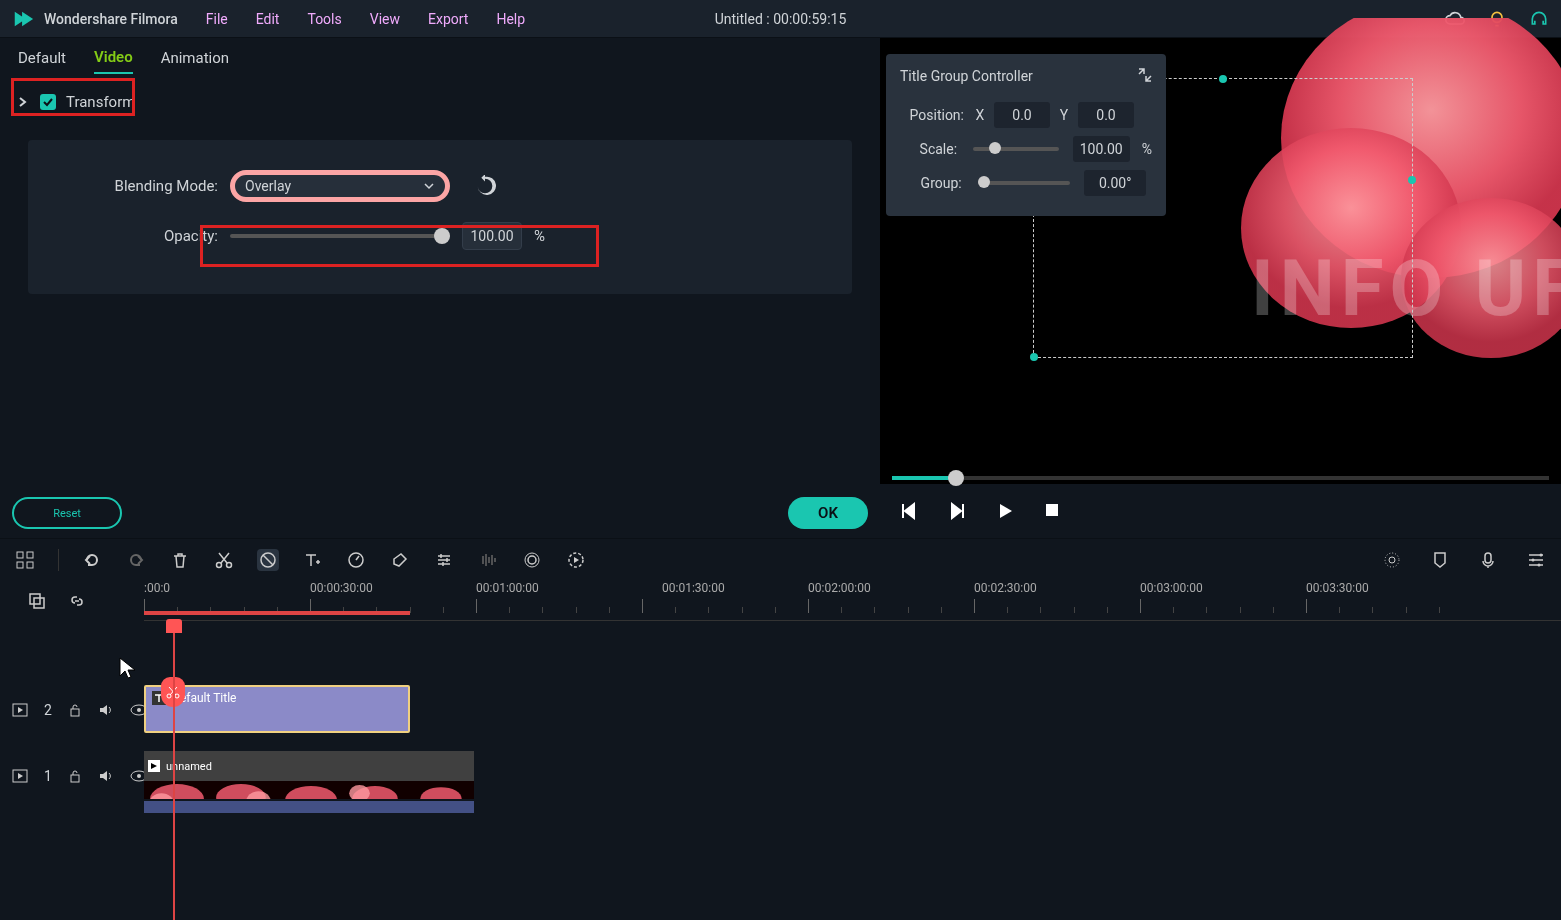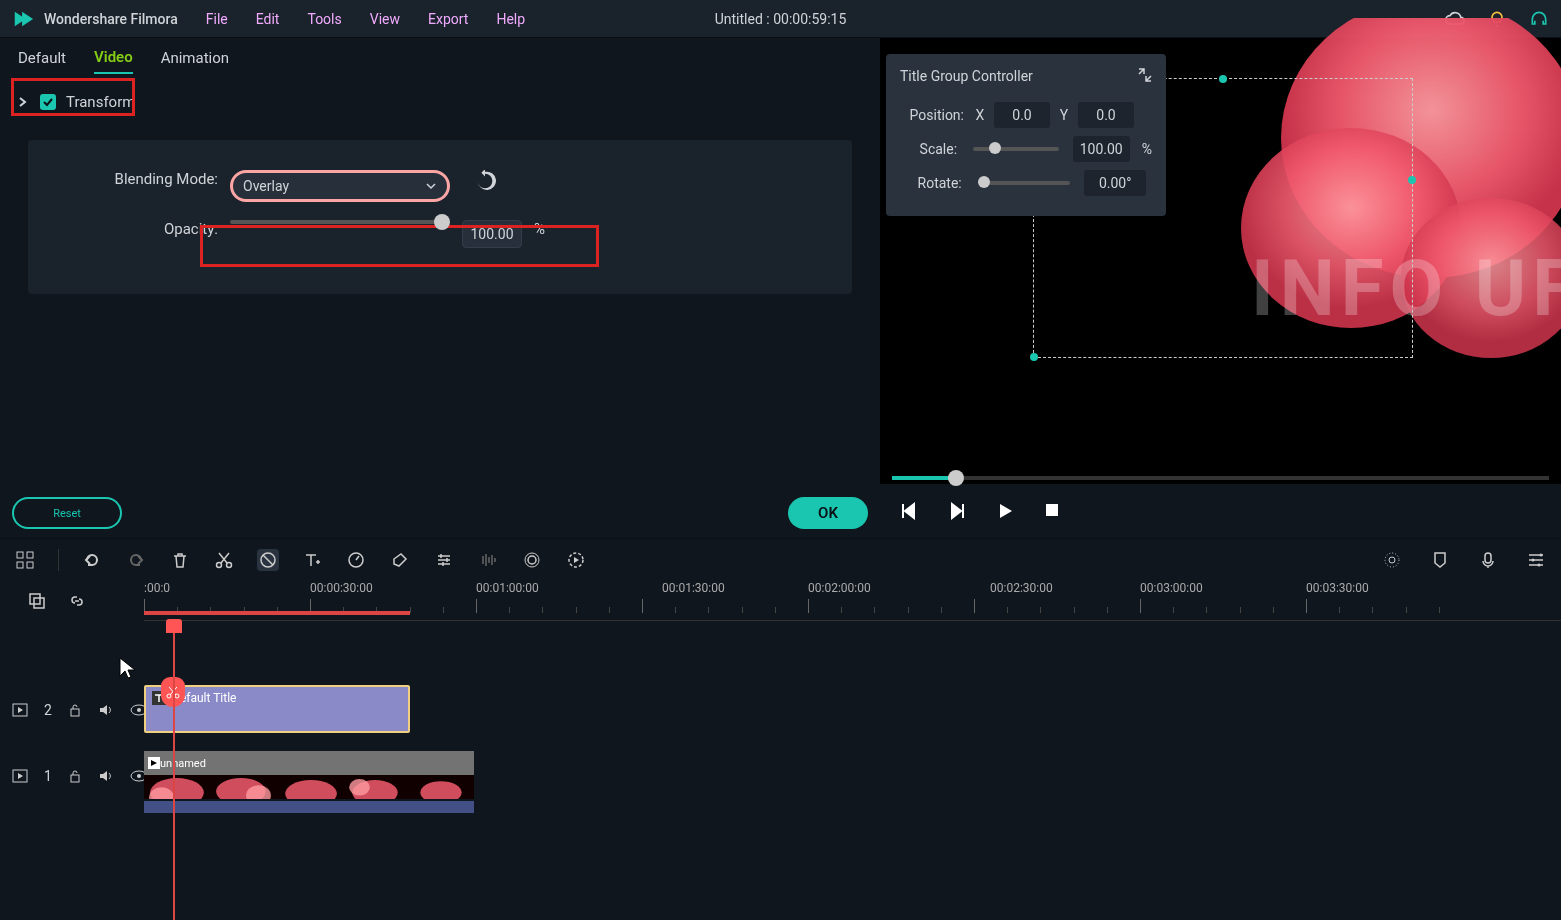--- a/index.html
+++ b/index.html
@@ -26,23 +26,23 @@
   .hl-tabs { top:40px; left:11px; width:124px; height:38px; }
   .hl-blend { top:187px; left:200px; width:399px; height:42px; }
 
   .section-row { height:36px; display:flex; align-items:center; gap:10px; padding:0 18px; cursor:pointer; }
   .chev { width:12px; height:12px; display:flex; align-items:center; }
   .chk { width:16px; height:16px; border-radius:3px; display:flex; align-items:center; justify-content:center; }
   .chk.on { background:#1ac6b0; }
   .section-label { font-size:15px; }
 
   .compositing-body { margin:20px 28px 0 28px; background:#1a222c; border-radius:4px; padding:30px 40px 24px 40px; }
-  .row { display:flex; margin-bottom:18px; height:32px; }
+  .row { display:flex; align-items:center; margin-bottom:18px; height:32px; }
   .row-label { width:150px; text-align:right; margin-right:12px; font-size:15px; }
-  .select { width:220px; height:32px; background:#262f3a; border:3px solid #fca5a5; border-radius:16px; display:flex; align-items:center; justify-content:space-between; padding:0 10px; cursor:pointer; }
+  .select { width:220px; height:32px; background:#262f3a; border:5px solid #fca5a5; border-radius:16px; display:flex; align-items:center; justify-content:space-between; padding:0 10px; cursor:pointer; }
   .reset-icon { margin-left:24px; cursor:pointer; }
   .slider-track { width:220px; height:4px; background:#555; border-radius:2px; position:relative; }
   .slider-thumb { position:absolute; top:-6px; width:16px; height:16px; background:#ccc; border-radius:50%; }
   .num-box { width:60px; height:28px; background:#262f3a; border:1px solid #333d4a; border-radius:4px; display:flex; align-items:center; justify-content:center; margin-left:12px; font-size:14px; }
   .unit { margin-left:12px; font-size:15px; }
 
   .props-footer { position:absolute; bottom:0; left:0; right:0; height:50px; display:flex; align-items:center; padding:0 12px; }
   .btn-reset { width:110px; height:32px; border:2px solid #1ac6b0; border-radius:16px; display:flex; align-items:center; justify-content:center; color:#1ac6b0; font-size:11px; cursor:pointer; }
   .btn-ok { width:80px; height:32px; background:#1ac6b0; color:#0b1016; border-radius:16px; display:flex; align-items:center; justify-content:center; font-size:15px; margin-left:auto; cursor:pointer; font-weight:600; }
 
@@ -88,21 +88,21 @@
   .playhead-cap { position:absolute; top:-2px; left:-7px; width:16px; height:14px; background:#f55; border-radius:3px 3px 0 0; }
   .cut-marker { position:absolute; top:56px; left:18px; width:24px; height:30px; background:#f55; border-radius:12px 12px 16px 16px; display:flex; align-items:center; justify-content:center; z-index:4; }
 
   .tracks-wrap { position:relative; flex:1; }
   .track { height:50px; display:flex; align-items:center; margin-top:16px; }
   .track-head { width:144px; display:flex; align-items:center; gap:16px; padding-left:12px; }
   .track-area { flex:1; position:relative; height:50px; }
   .clip { position:absolute; top:0; height:48px; border-radius:2px; }
   .clip-title { left:0; width:266px; background:#8b8ac8; border:2px solid #f0d080; display:flex; align-items:flex-start; padding:4px 6px; color:#fff; font-size:12px; }
   .clip-video { left:0; width:330px; background:#3a3a70; display:flex; flex-direction:column; }
-  .clip-video-head { height:24px; background:#737373; display:flex; align-items:center; padding:0 4px; color:#fff; font-size:11px; }
+  .clip-video-head { height:30px; background:#404040; display:flex; align-items:center; padding:0 4px; color:#fff; font-size:11px; gap:6px; }
   .clip-thumbs { flex:1; display:flex; overflow:hidden; }
   .thumb { flex:1; position:relative; background:#100; }
   .thumb-smoke { position:absolute; inset:2px; border-radius:2px; }
   .clip-audio { position:absolute; left:0; bottom:-14px; height:12px; width:330px; background:#5a6ab0; opacity:.7; }
 
   .cursor-img { position:absolute; top:35px; left:118px; z-index:10; }
 
   .small-icon { width:18px; height:18px; }
 </style>
 </head>
@@ -242,21 +242,21 @@
         </div>
         <div class="tgc-row">
           <span class="tgc-label">Scale:</span>
           <div class="tgc-slider">
               <div class="tgc-thumb" style="left:16px"></div>
             </div>
           <span class="tgc-box" style="width:64px">100.00</span>
           <span style="margin-left:6px">%</span>
         </div>
         <div class="tgc-row">
-          <span class="tgc-label">Rotate:</span>
+          <span class="tgc-label">Group:</span>
           <div class="tgc-slider">
               <div class="tgc-thumb" style="left:0"></div>
             </div>
           <span class="tgc-box" style="width:64px">0.00°</span>
         </div>
       </div>
     </div>
 
     <div class="preview-footer">
       <div class="prev-slider">
@@ -437,21 +437,21 @@
         <div class="ruler-minor" style="left: 564.4px;"></div>
         <div class="ruler-minor" style="left: 597.6px;"></div>
         <div class="ruler-minor" style="left: 630.8px;"></div>
         <div class="ruler-tick" style="left: 664px;"></div>
         <div class="ruler-label" style="left: 664px;">00:02:00:00</div>
         <div class="ruler-minor" style="left: 697.2px;"></div>
         <div class="ruler-minor" style="left: 730.4px;"></div>
         <div class="ruler-minor" style="left: 763.6px;"></div>
         <div class="ruler-minor" style="left: 796.8px;"></div>
         <div class="ruler-tick" style="left: 830px;"></div>
-        <div class="ruler-label" style="left: 830px; margin-left: 16px;">00:02:30:00</div>
+        <div class="ruler-label" style="left: 830px;">00:02:30:00</div>
         <div class="ruler-minor" style="left: 863.2px;"></div>
         <div class="ruler-minor" style="left: 896.4px;"></div>
         <div class="ruler-minor" style="left: 929.6px;"></div>
         <div class="ruler-minor" style="left: 962.8px;"></div>
         <div class="ruler-tick" style="left: 996px;"></div>
         <div class="ruler-label" style="left: 996px;">00:03:00:00</div>
         <div class="ruler-minor" style="left: 1029.2px;"></div>
         <div class="ruler-minor" style="left: 1062.4px;"></div>
         <div class="ruler-minor" style="left: 1095.6px;"></div>
         <div class="ruler-minor" style="left: 1128.8px;"></div>

